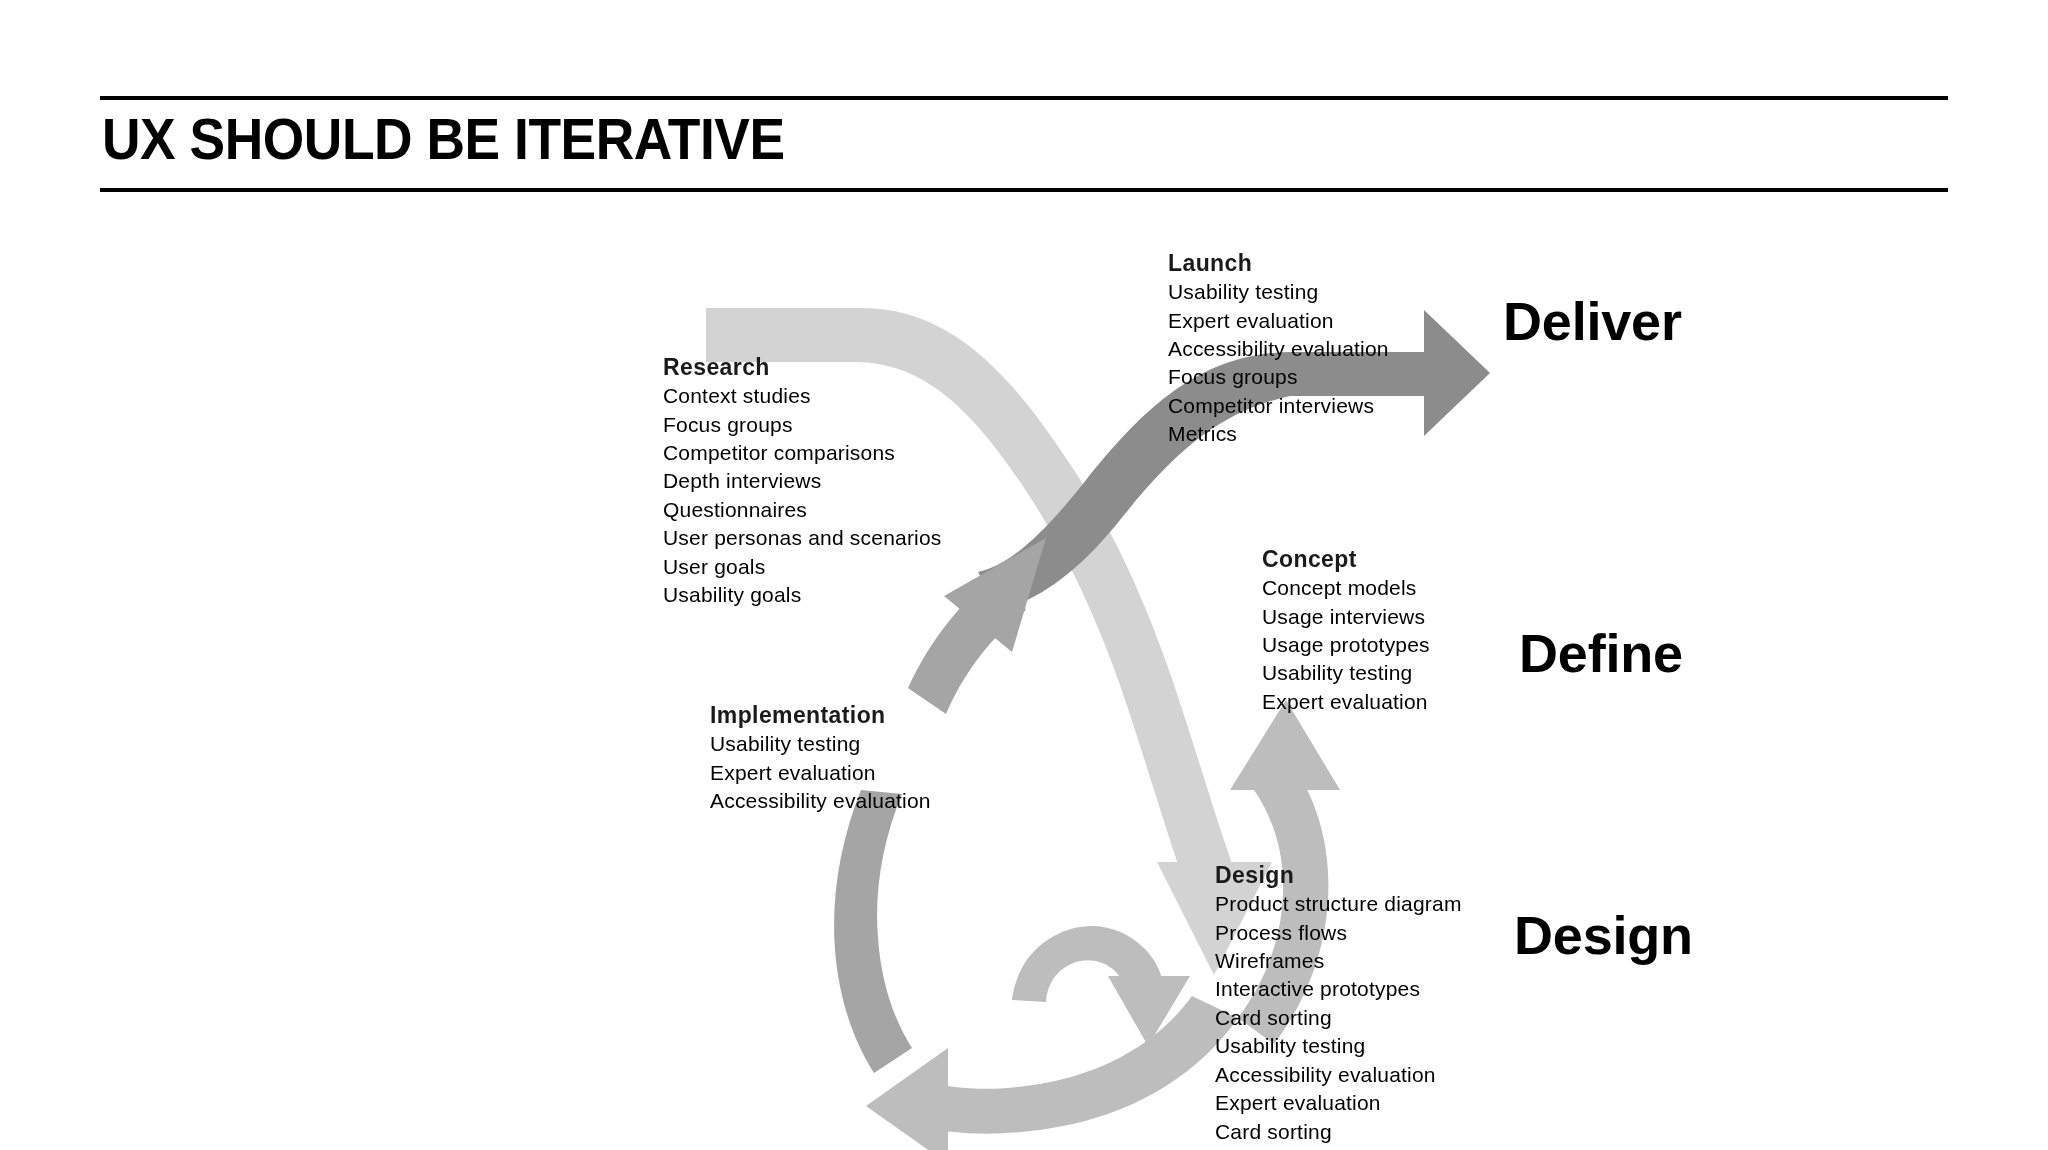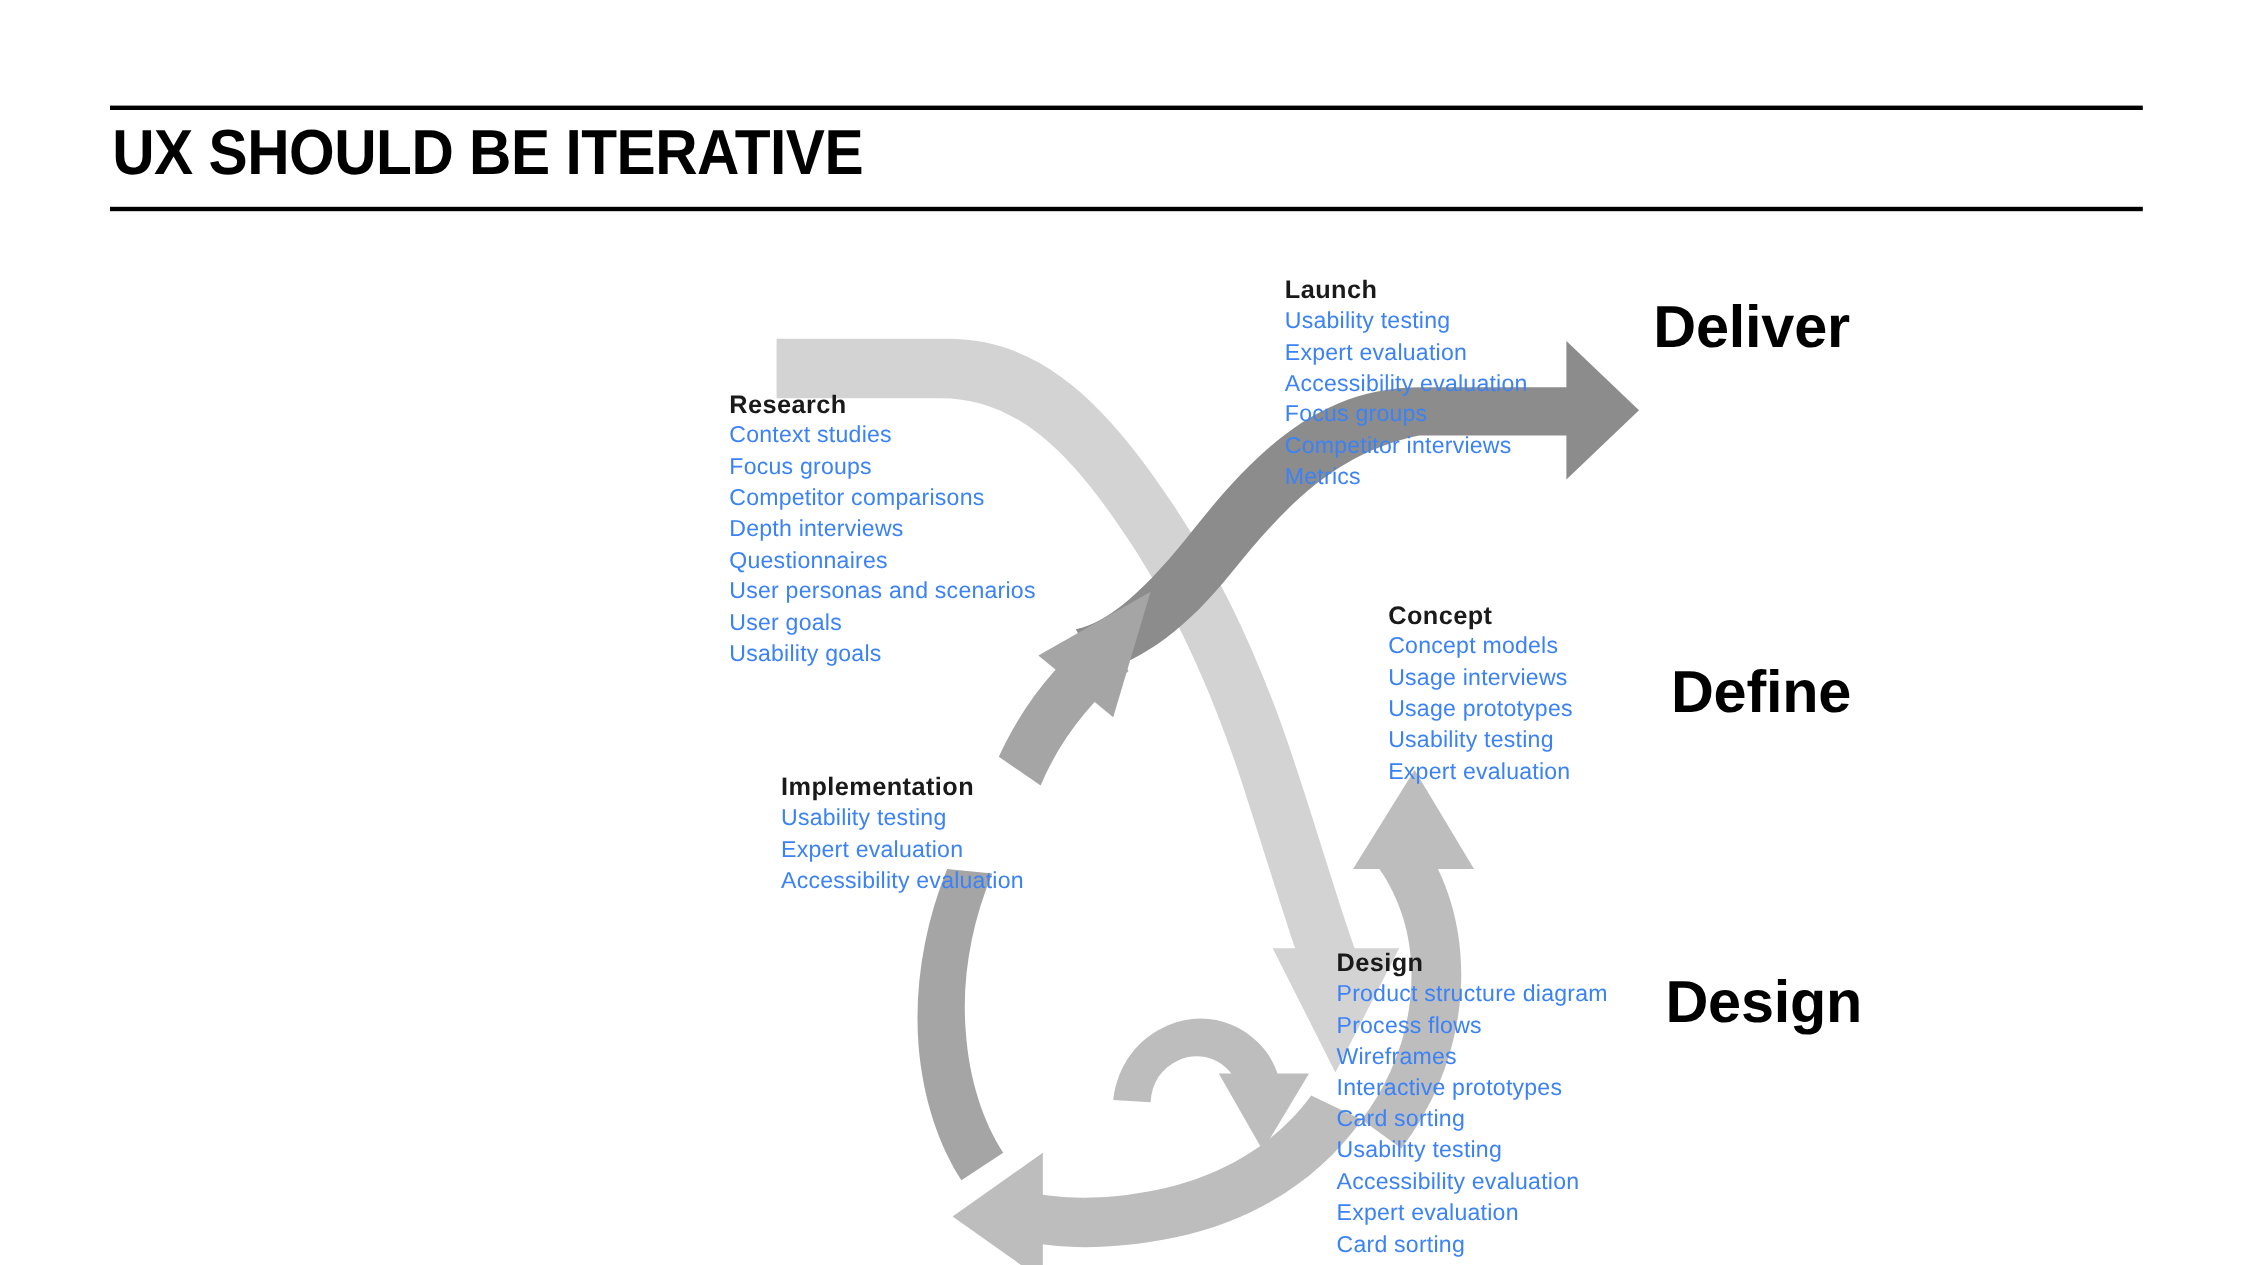--- a/index.html
+++ b/index.html
@@ -77,38 +77,39 @@
   .stage-list {
     list-style: none;
     margin: 0;
     padding: 0;
   }
   .stage-list li {
     font-size: 21px;
     line-height: 1.355;
     letter-spacing: 0.2px;
     white-space: nowrap;
-    color: #3b82f6;
+    color: #000000;
   }
 
   #block-research       { left: 663px; top: 354px; }
   #block-launch         { left: 1168px; top: 250px; }
   #block-concept        { left: 1262px; top: 546px; }
   #block-implementation { left: 710px; top: 702px; }
   #block-design         { left: 1215px; top: 862px; }
 
   
   .phase-label {
     position: absolute;
     font-size: 54px;
     font-weight: bold;
     color: #000000;
     white-space: nowrap;
     line-height: 1;
     letter-spacing: -0.2px;
+    margin-top: 24px;
   }
   #label-discover { left: 296px; top: 357px; }
   #label-deliver  { left: 1503px; top: 270px; }
   #label-define   { left: 1519px; top: 602px; }
   #label-develop  { left: 315px; top: 726px; }
   #label-design   { left: 1514px; top: 884px; }
 </style>
 </head>
 <body>
 

